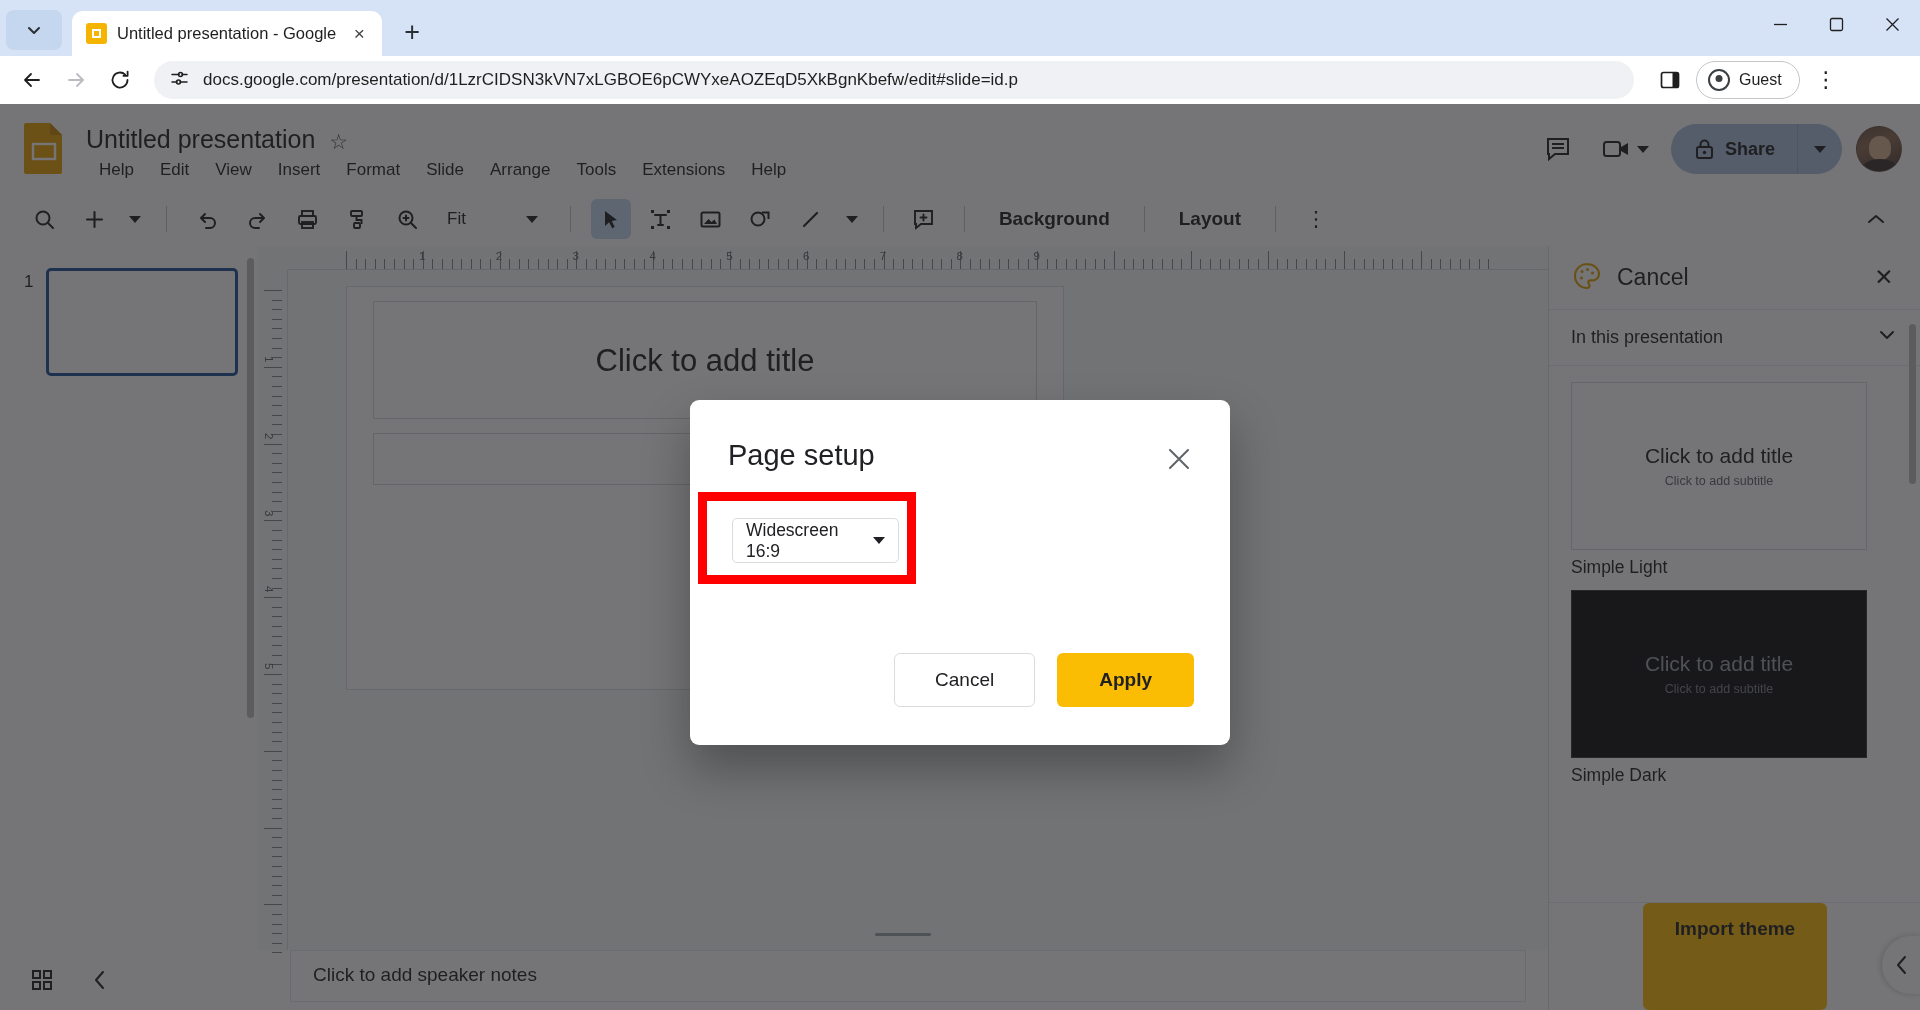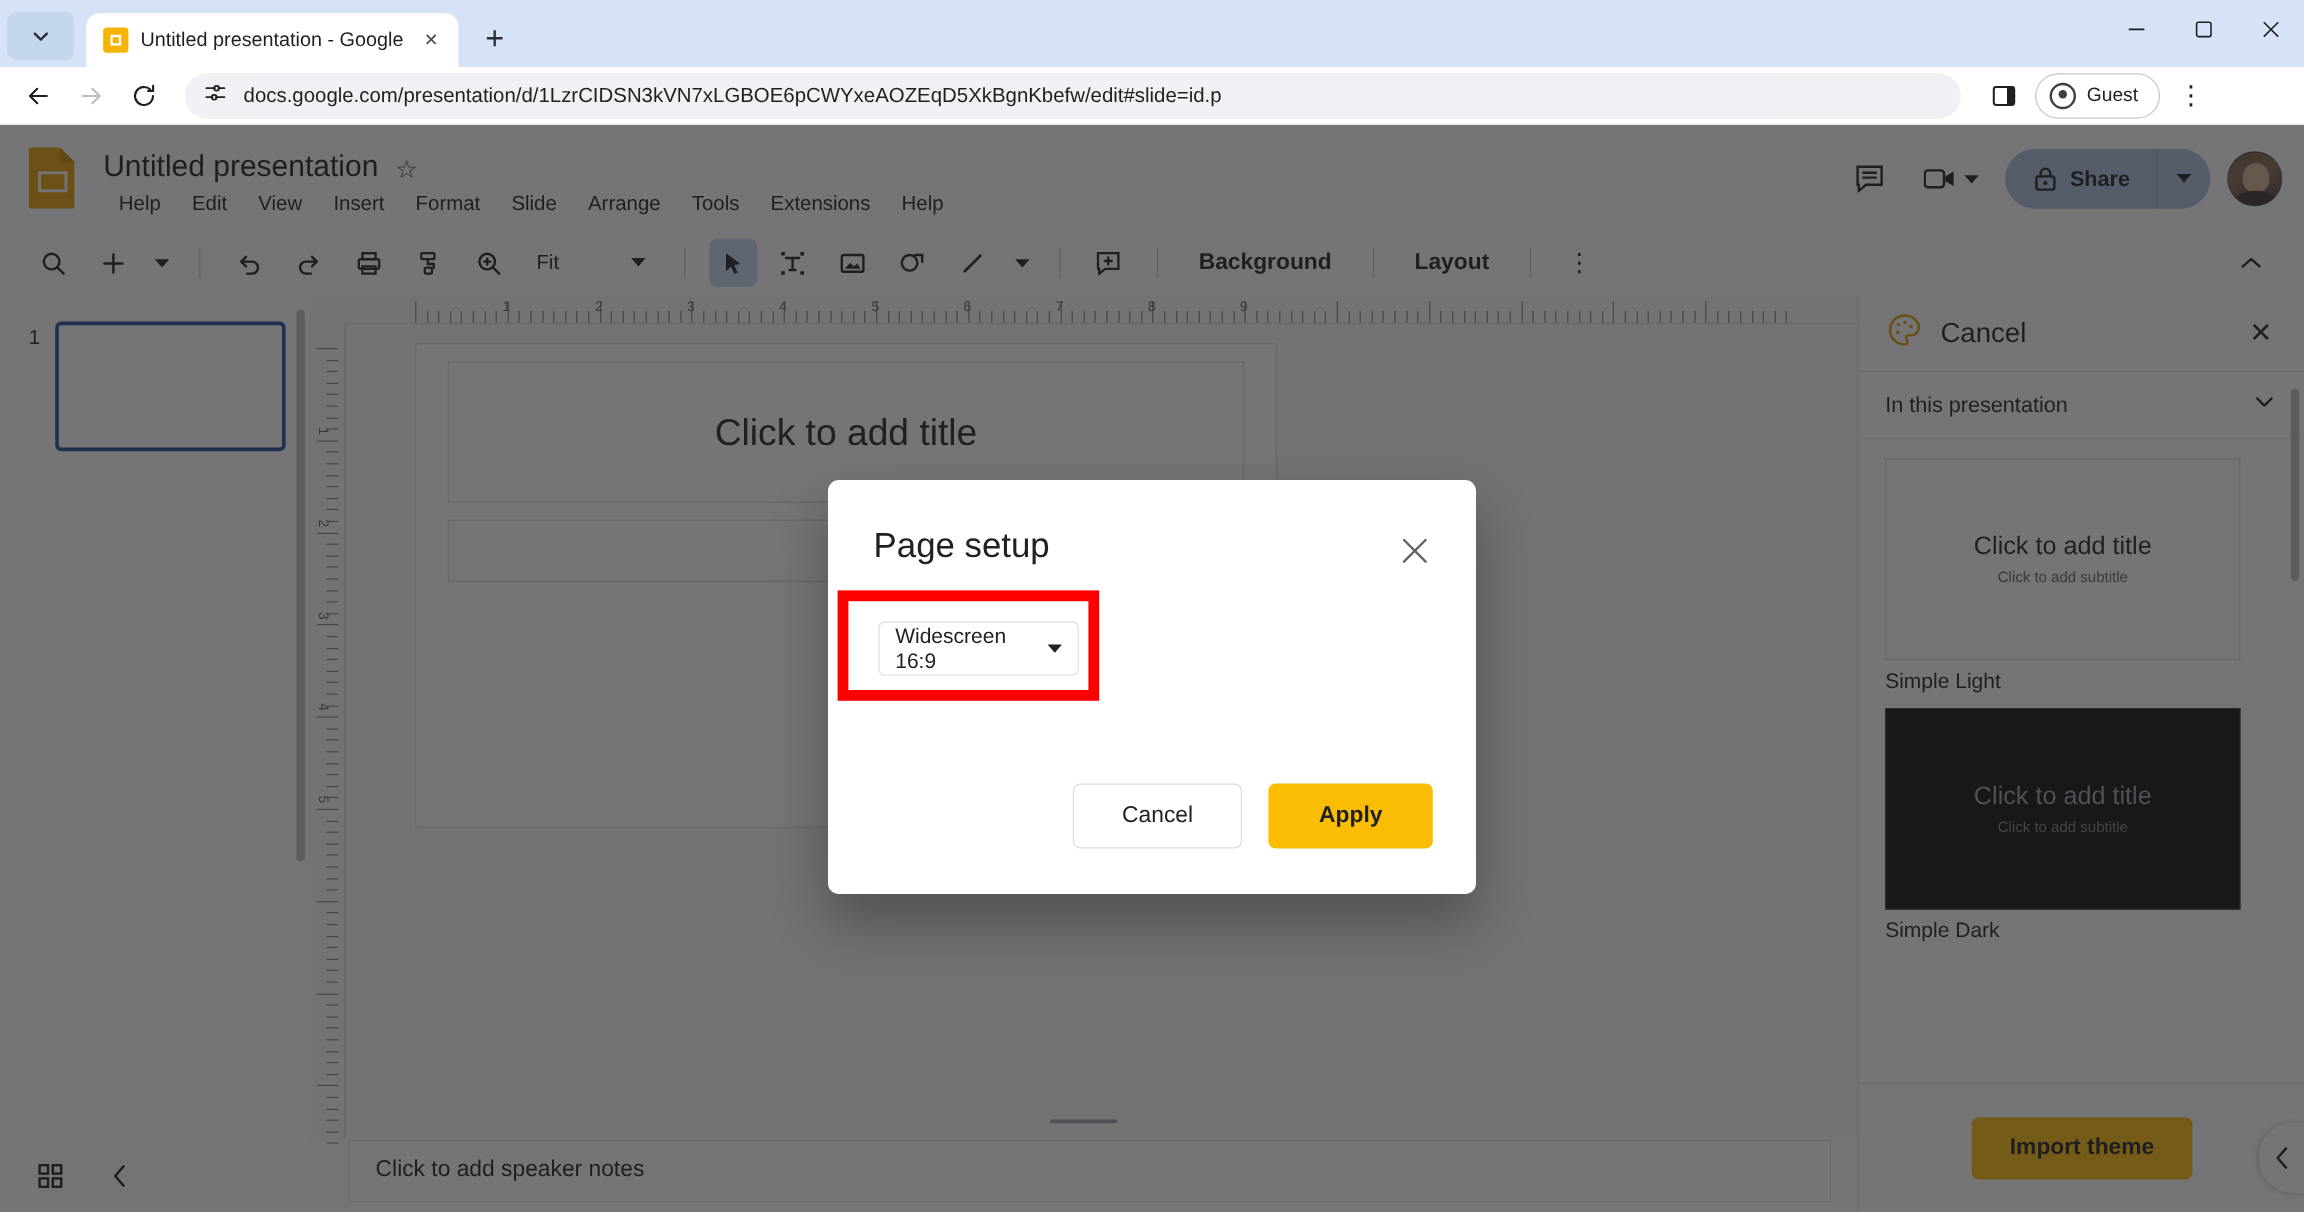--- a/index.html
+++ b/index.html
@@ -254,21 +254,21 @@
   .theme-preview.light .tp-sub { color: #5f6368; }
   .theme-preview.dark .tp-title { color: #9aa0a6; }
   .theme-preview.dark .tp-sub { color: #7c8187; }
   .theme-name { font-size: 17.5px; color: #1f1f1f; margin-top: 7px; }
   .panel-scroll {
     position: absolute; right: 4px; top: 78px; width: 7px; height: 160px;
     background: #bdbdbd; border-radius: 4px;
   }
   .themes-footer {
     position: absolute; left: 0; bottom: 0; width: 372px; height: 108px;
-    display: flex; align-items: center; justify-content: center;
+    display: flex; justify-content: center;
     border-top: 1px solid #e8eaed; background: #fff;
   }
   .import-btn {
     background: #fbbc04; color: #1f1f1f; font-size: 19px; font-weight: bold;
     padding: 15px 32px; border-radius: 6px;
   }
   .panel-collapse {
     position: absolute; right: -2px; bottom: 16px; width: 40px; height: 58px;
     background: #ffffff; border-radius: 30px 0 0 30px;
     box-shadow: -1px 0 6px rgba(0,0,0,.22);

